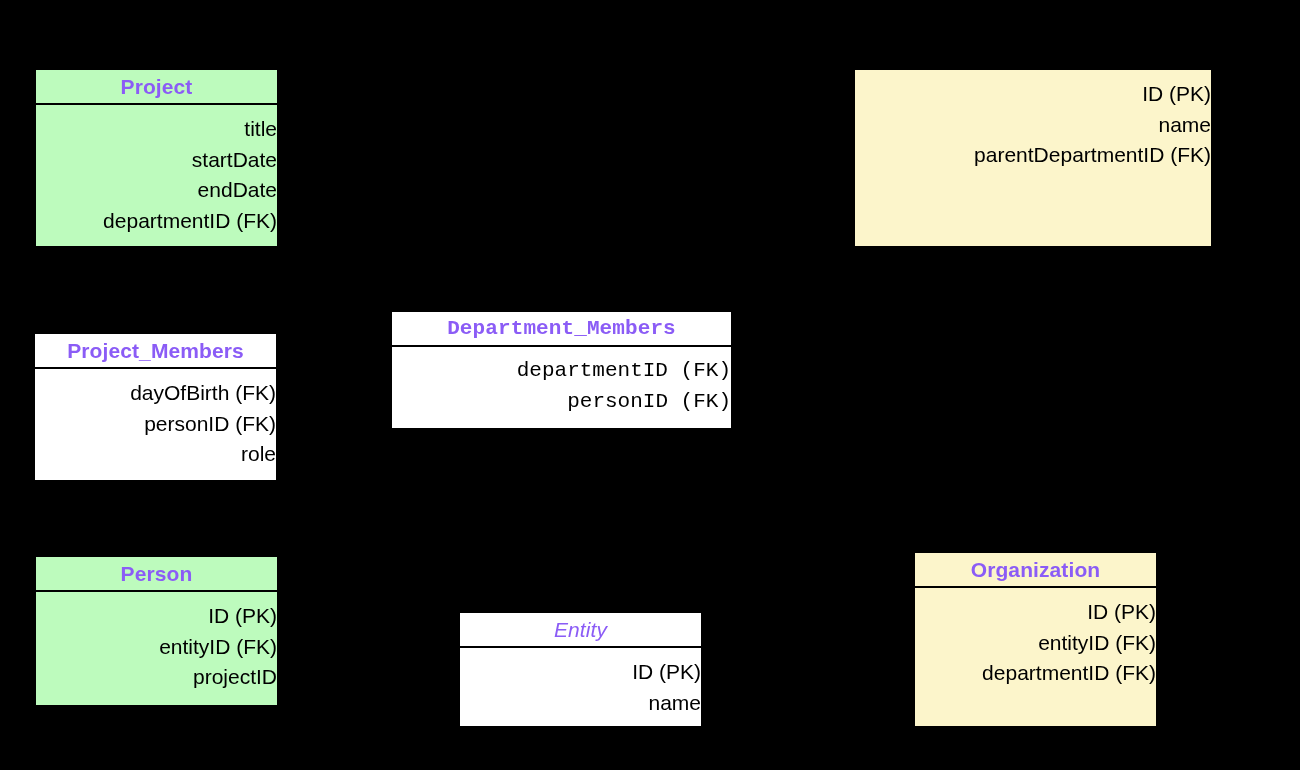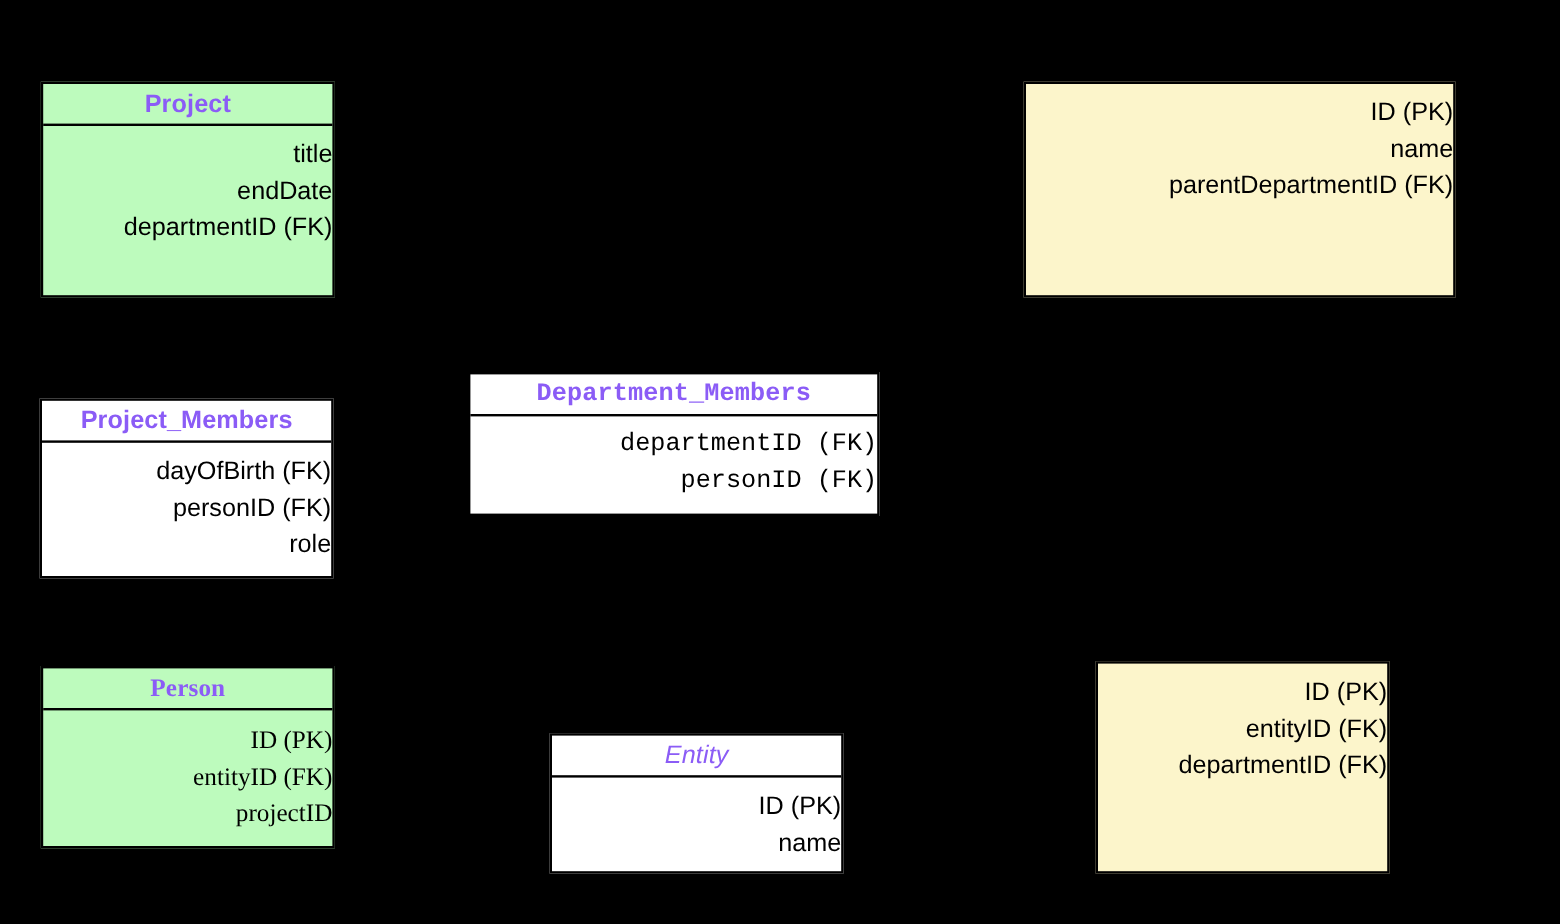--- a/index.html
+++ b/index.html
@@ -63,20 +63,21 @@
   .fill-white  { background: #ffffff; }
 </style>
 </head>
 <body>
 
 <div id="canvas">
     <div class="entity-box fill-green" style="left: 34px; top: 68px; width: 245px; height: 180px;">
       <div class="entity-header">Project</div>
       <div class="entity-body">
         <div class="attr-row">title</div>
+        <div class="attr-row">startDate</div>
         <div class="attr-row">endDate</div>
         <div class="attr-row">departmentID (FK)</div>
       </div>
     </div>
     <div class="entity-box fill-cream" style="left: 853px; top: 68px; width: 360px; height: 180px;">
       <div class="entity-body">
         <div class="attr-row">ID (PK)</div>
         <div class="attr-row">name</div>
         <div class="attr-row">parentDepartmentID (FK)</div>
       </div>
@@ -89,35 +90,36 @@
         <div class="attr-row">role</div>
       </div>
     </div>
     <div class="entity-box fill-white" style="left: 390px; top: 310px; width: 343px; height: 120px; font-family: Liberation Mono, monospace;">
       <div class="entity-header">Department_Members</div>
       <div class="entity-body">
         <div class="attr-row">departmentID (FK)</div>
         <div class="attr-row">personID (FK)</div>
       </div>
     </div>
-    <div class="entity-box fill-green" style="left: 34px; top: 555px; width: 245px; height: 152px; font-family: Liberation Serif, serif;">
+    <div class="entity-box fill-green" style="left: 34px; top: 555px; width: 245px; height: 152px;">
       <div class="entity-header">Person</div>
       <div class="entity-body">
         <div class="attr-row">ID (PK)</div>
         <div class="attr-row">entityID (FK)</div>
         <div class="attr-row">projectID</div>
       </div>
     </div>
     <div class="entity-box fill-white" style="left: 458px; top: 611px; width: 245px; height: 117px;">
       <div class="entity-header abstract">Entity</div>
       <div class="entity-body">
         <div class="attr-row">ID (PK)</div>
         <div class="attr-row">name</div>
       </div>
     </div>
     <div class="entity-box fill-cream" style="left: 913px; top: 551px; width: 245px; height: 177px;">
+      <div class="entity-header">Organization</div>
       <div class="entity-body">
         <div class="attr-row">ID (PK)</div>
         <div class="attr-row">entityID (FK)</div>
         <div class="attr-row">departmentID (FK)</div>
       </div>
     </div>
   </div>
 
 </body></html>

